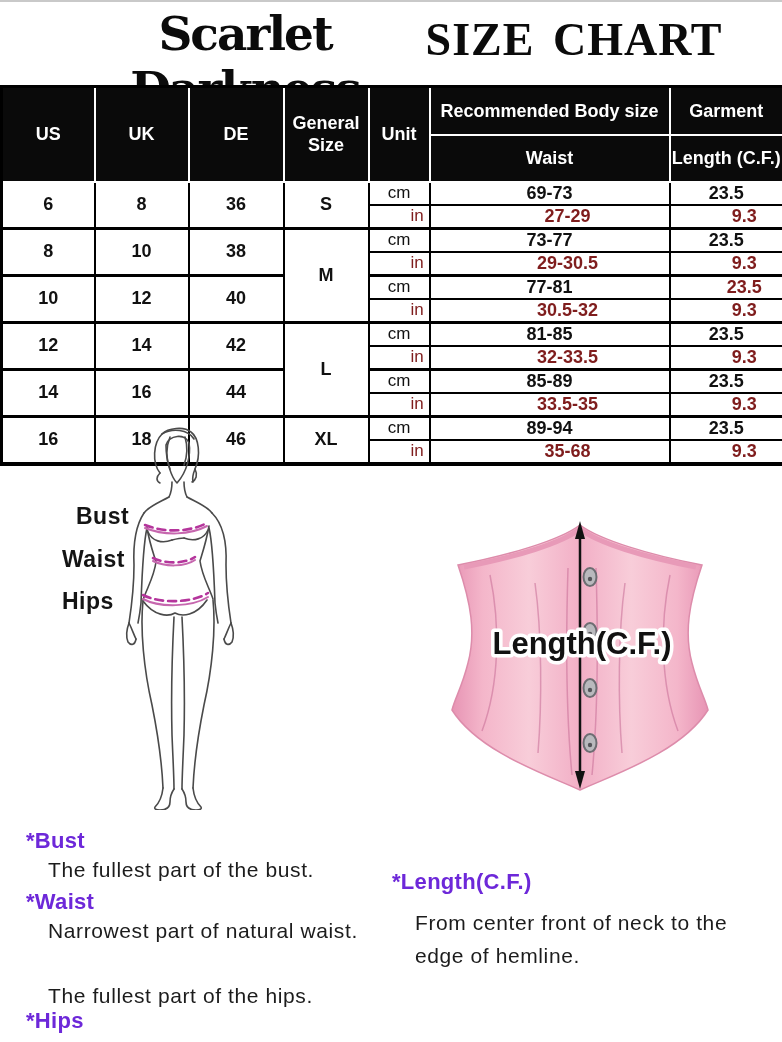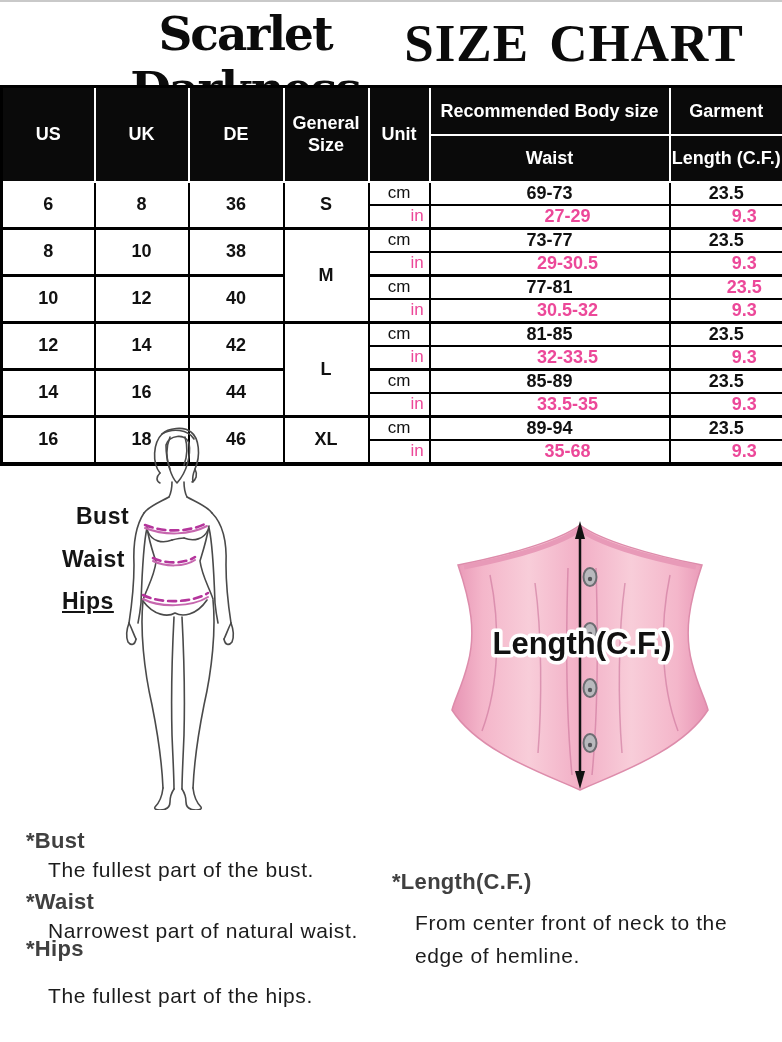--- a/index.html
+++ b/index.html
@@ -3,50 +3,50 @@
 <meta charset="utf-8">
 <style>
   * { margin:0; padding:0; box-sizing:border-box; }
   html,body { width:782px; height:1042px; background:#ffffff; font-family:"Liberation Sans", sans-serif; position:relative; overflow:hidden; }
   .top-line { position:absolute; top:0; left:0; width:782px; height:2px; background:#c9c9c9; }
 
   
   .brand { position:absolute; left:100px; top:6px; width:290px; text-align:center;
            font-family:"DejaVu Serif", serif; font-weight:bold; font-size:47px; letter-spacing:-2px; color:#0b0b0b; }
   .size-chart-title { position:absolute; left:404px; top:13px; width:340px; text-align:center;
-           font-family:"Liberation Serif", serif; font-weight:bold; font-size:53px; letter-spacing:1px; word-spacing:6px; color:#0b0b0b; }
+           font-family:"Liberation Serif", serif; font-weight:bold; font-size:46px; letter-spacing:1px; word-spacing:6px; color:#0b0b0b; }
 
   
   table.size-table { position:absolute; left:0; top:85px; width:782px; border-collapse:collapse; table-layout:fixed;
                      border:3px solid #000; border-bottom:4px solid #000; }
   .size-table th { background:#0a0a0a; color:#fff; border:2.5px solid #fff; font-size:18px; font-weight:bold; line-height:1.25; text-align:center; vertical-align:middle; }
   .size-table td { border:2px solid #000; font-size:18px; font-weight:bold; text-align:center; vertical-align:middle; height:19px; padding:0; color:#111; }
   .size-table thead tr.h1 th { height:48px; }
   .size-table thead tr.h2 th { height:47px; }
   .size-table td.unit { font-weight:normal; font-size:17px; }
-  .size-table .blue { color:#ec4899;padding-left:36px; }
+  .size-table .blue { color:#7f1d1d;padding-left:36px; }
   .size-table tbody tr.gb td { border-top:3px solid #000; }
 
   
   .fig-label { position:absolute; font-size:23px; font-weight:bold; color:#141414; letter-spacing:0.5px; }
   .lbl-bust  { left:76px; top:503px; }
   .lbl-waist { left:62px; top:546px; }
-  .lbl-hips  { left:62px; top:588px;text-decoration:underline; }
+  .lbl-hips  { left:62px; top:588px; }
 
   svg.figure { position:absolute; left:100px; top:425px; width:160px; height:385px; }
   svg.corset { position:absolute; left:430px; top:513px; width:300px; height:290px; }
 
   
-  .note-term { position:absolute; font-size:22px; font-weight:bold; color:#404040; letter-spacing:0.3px; }
+  .note-term { position:absolute; font-size:22px; font-weight:bold; color:#6d28d9; letter-spacing:0.3px; }
   .note-desc { position:absolute; font-size:21px; color:#1c1c1c; letter-spacing:0.6px; }
   .n-bust-t  { left:26px;  top:828px; }
   .n-bust-d  { left:48px;  top:858px; }
   .n-waist-t { left:26px;  top:889px; }
   .n-waist-d { left:48px;  top:919px;text-align:right; }
-  .n-hips-t  { left:26px;  top:936px; }
+  .n-hips-t  { left:26px;  top:1008px; }
   .n-hips-d  { left:48px;  top:984px; }
   .n-len-t   { left:392px; top:869px; }
   .n-len-d1  { left:415px; top:911px; }
   .n-len-d2  { left:415px; top:944px; }
 </style>
 </head>
 <body>
 
 <div class="top-line"></div>
 

